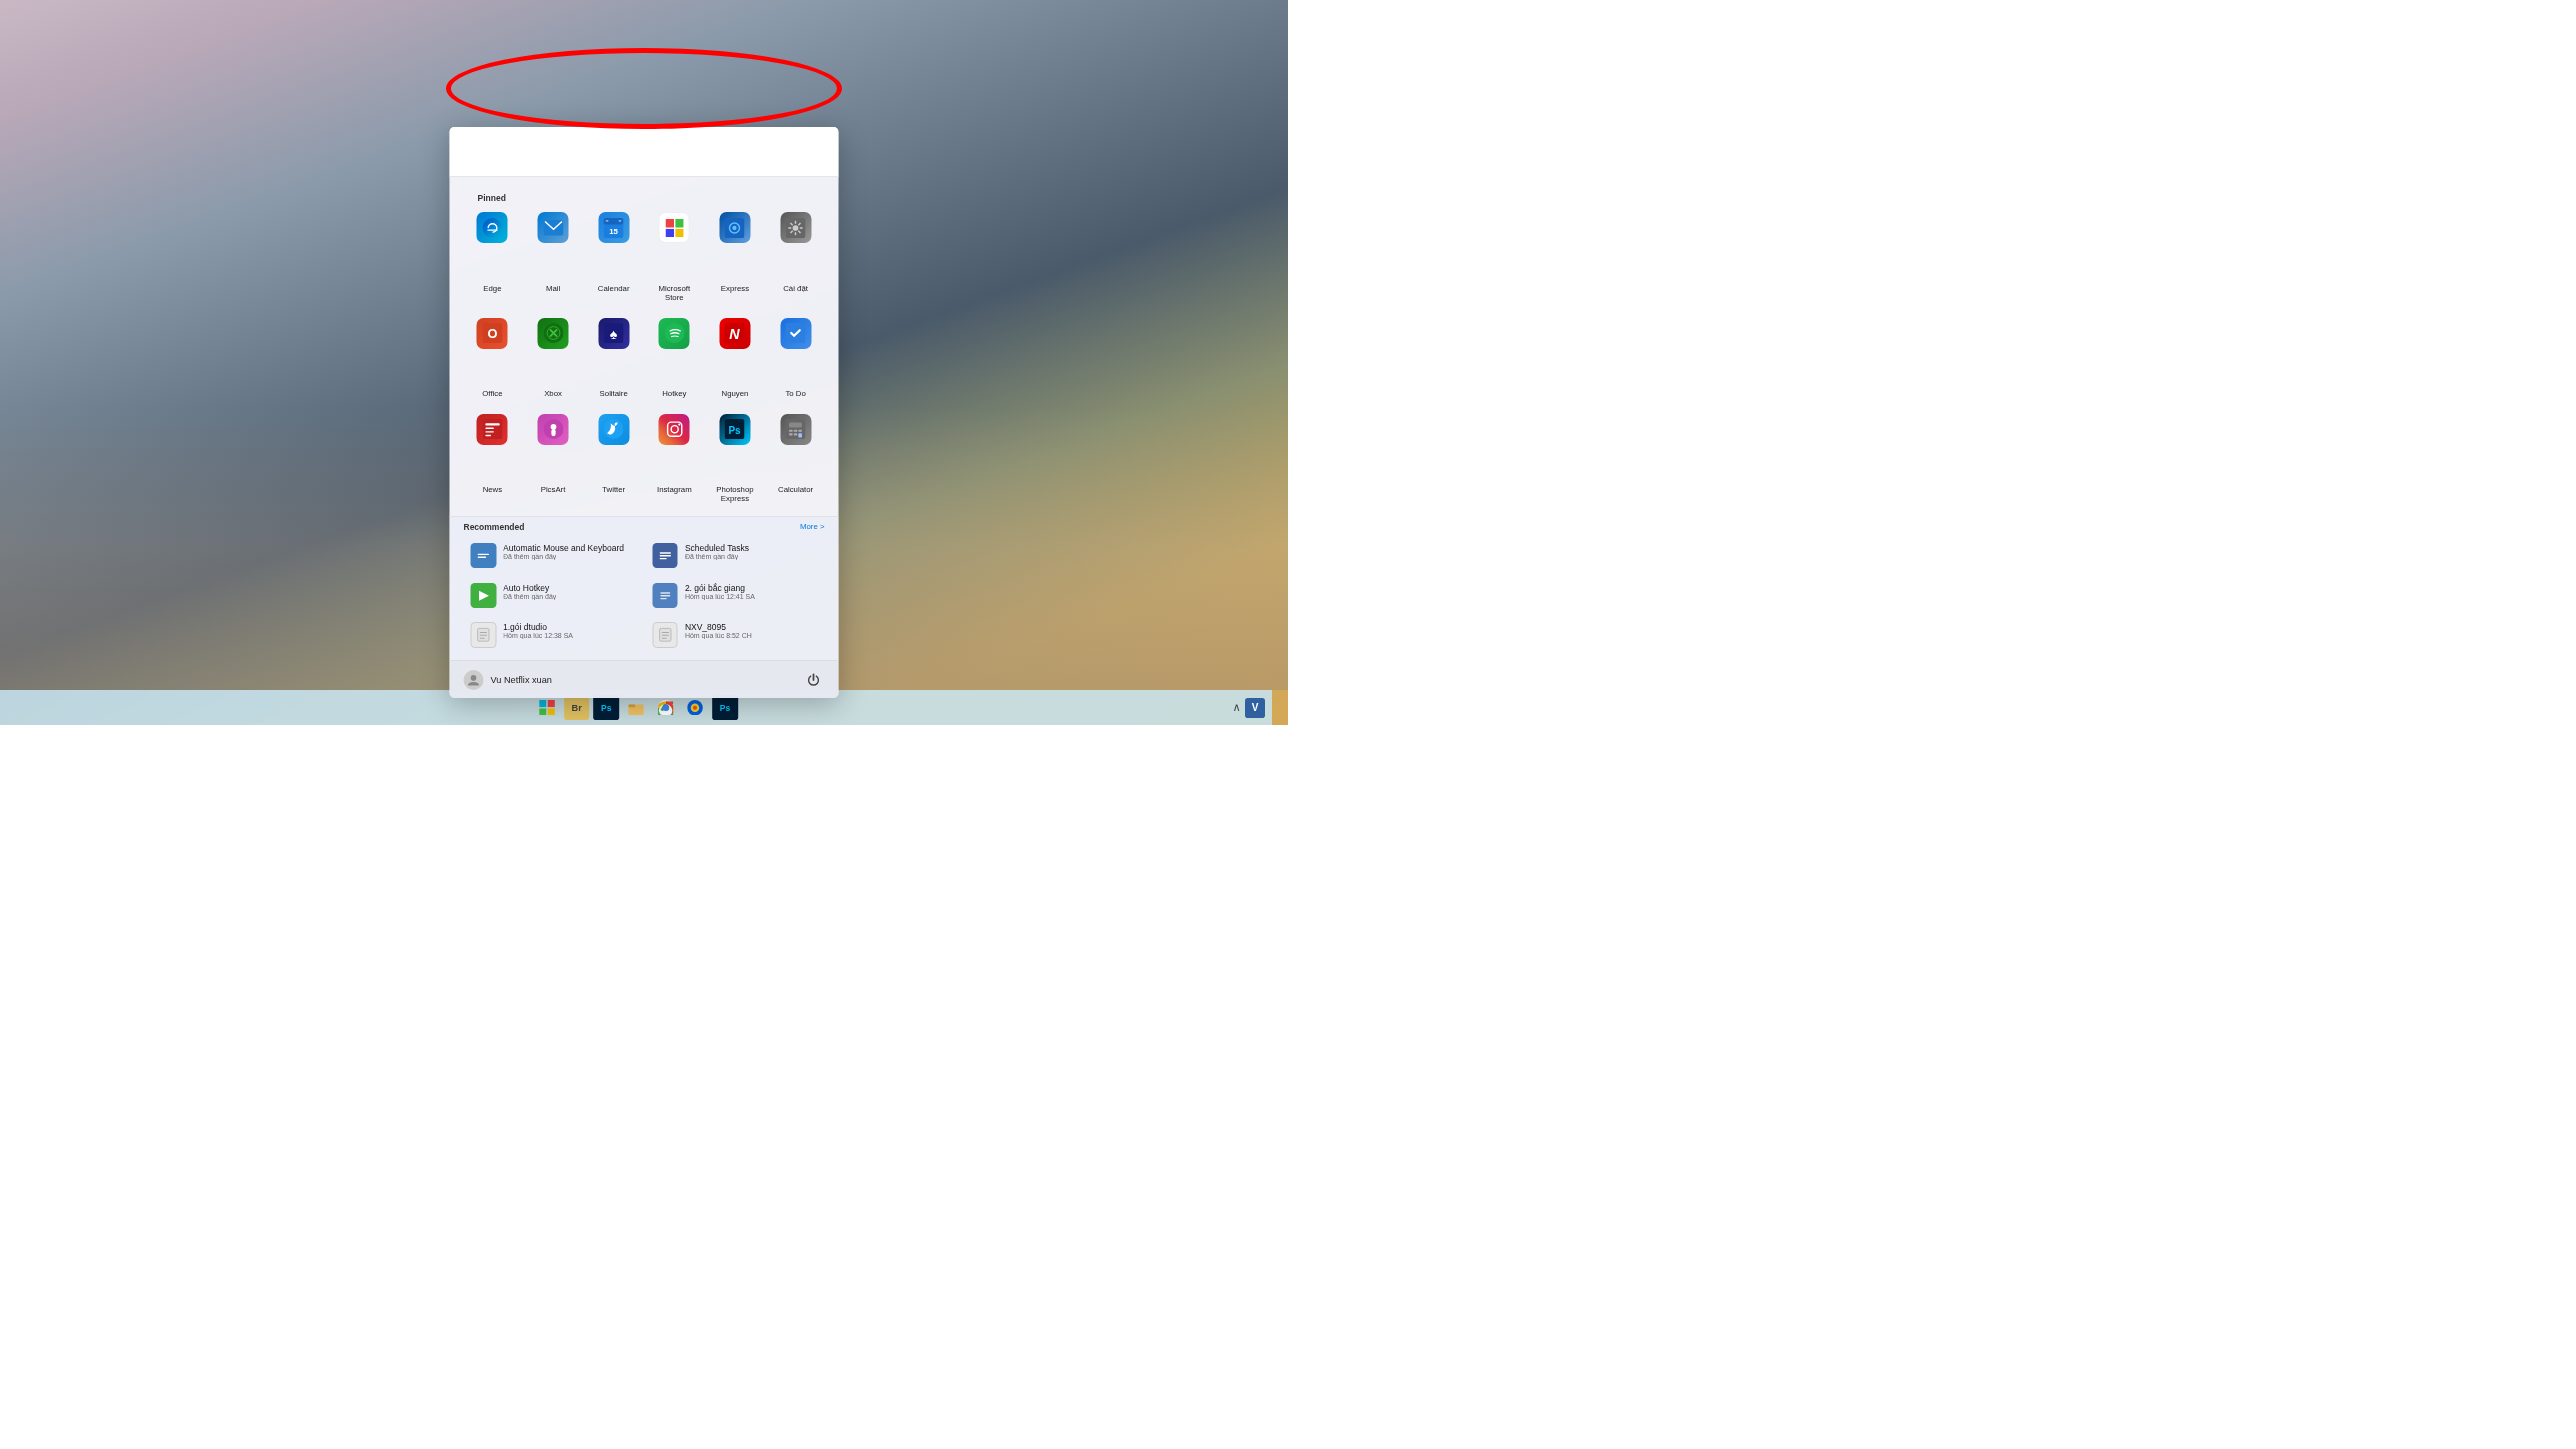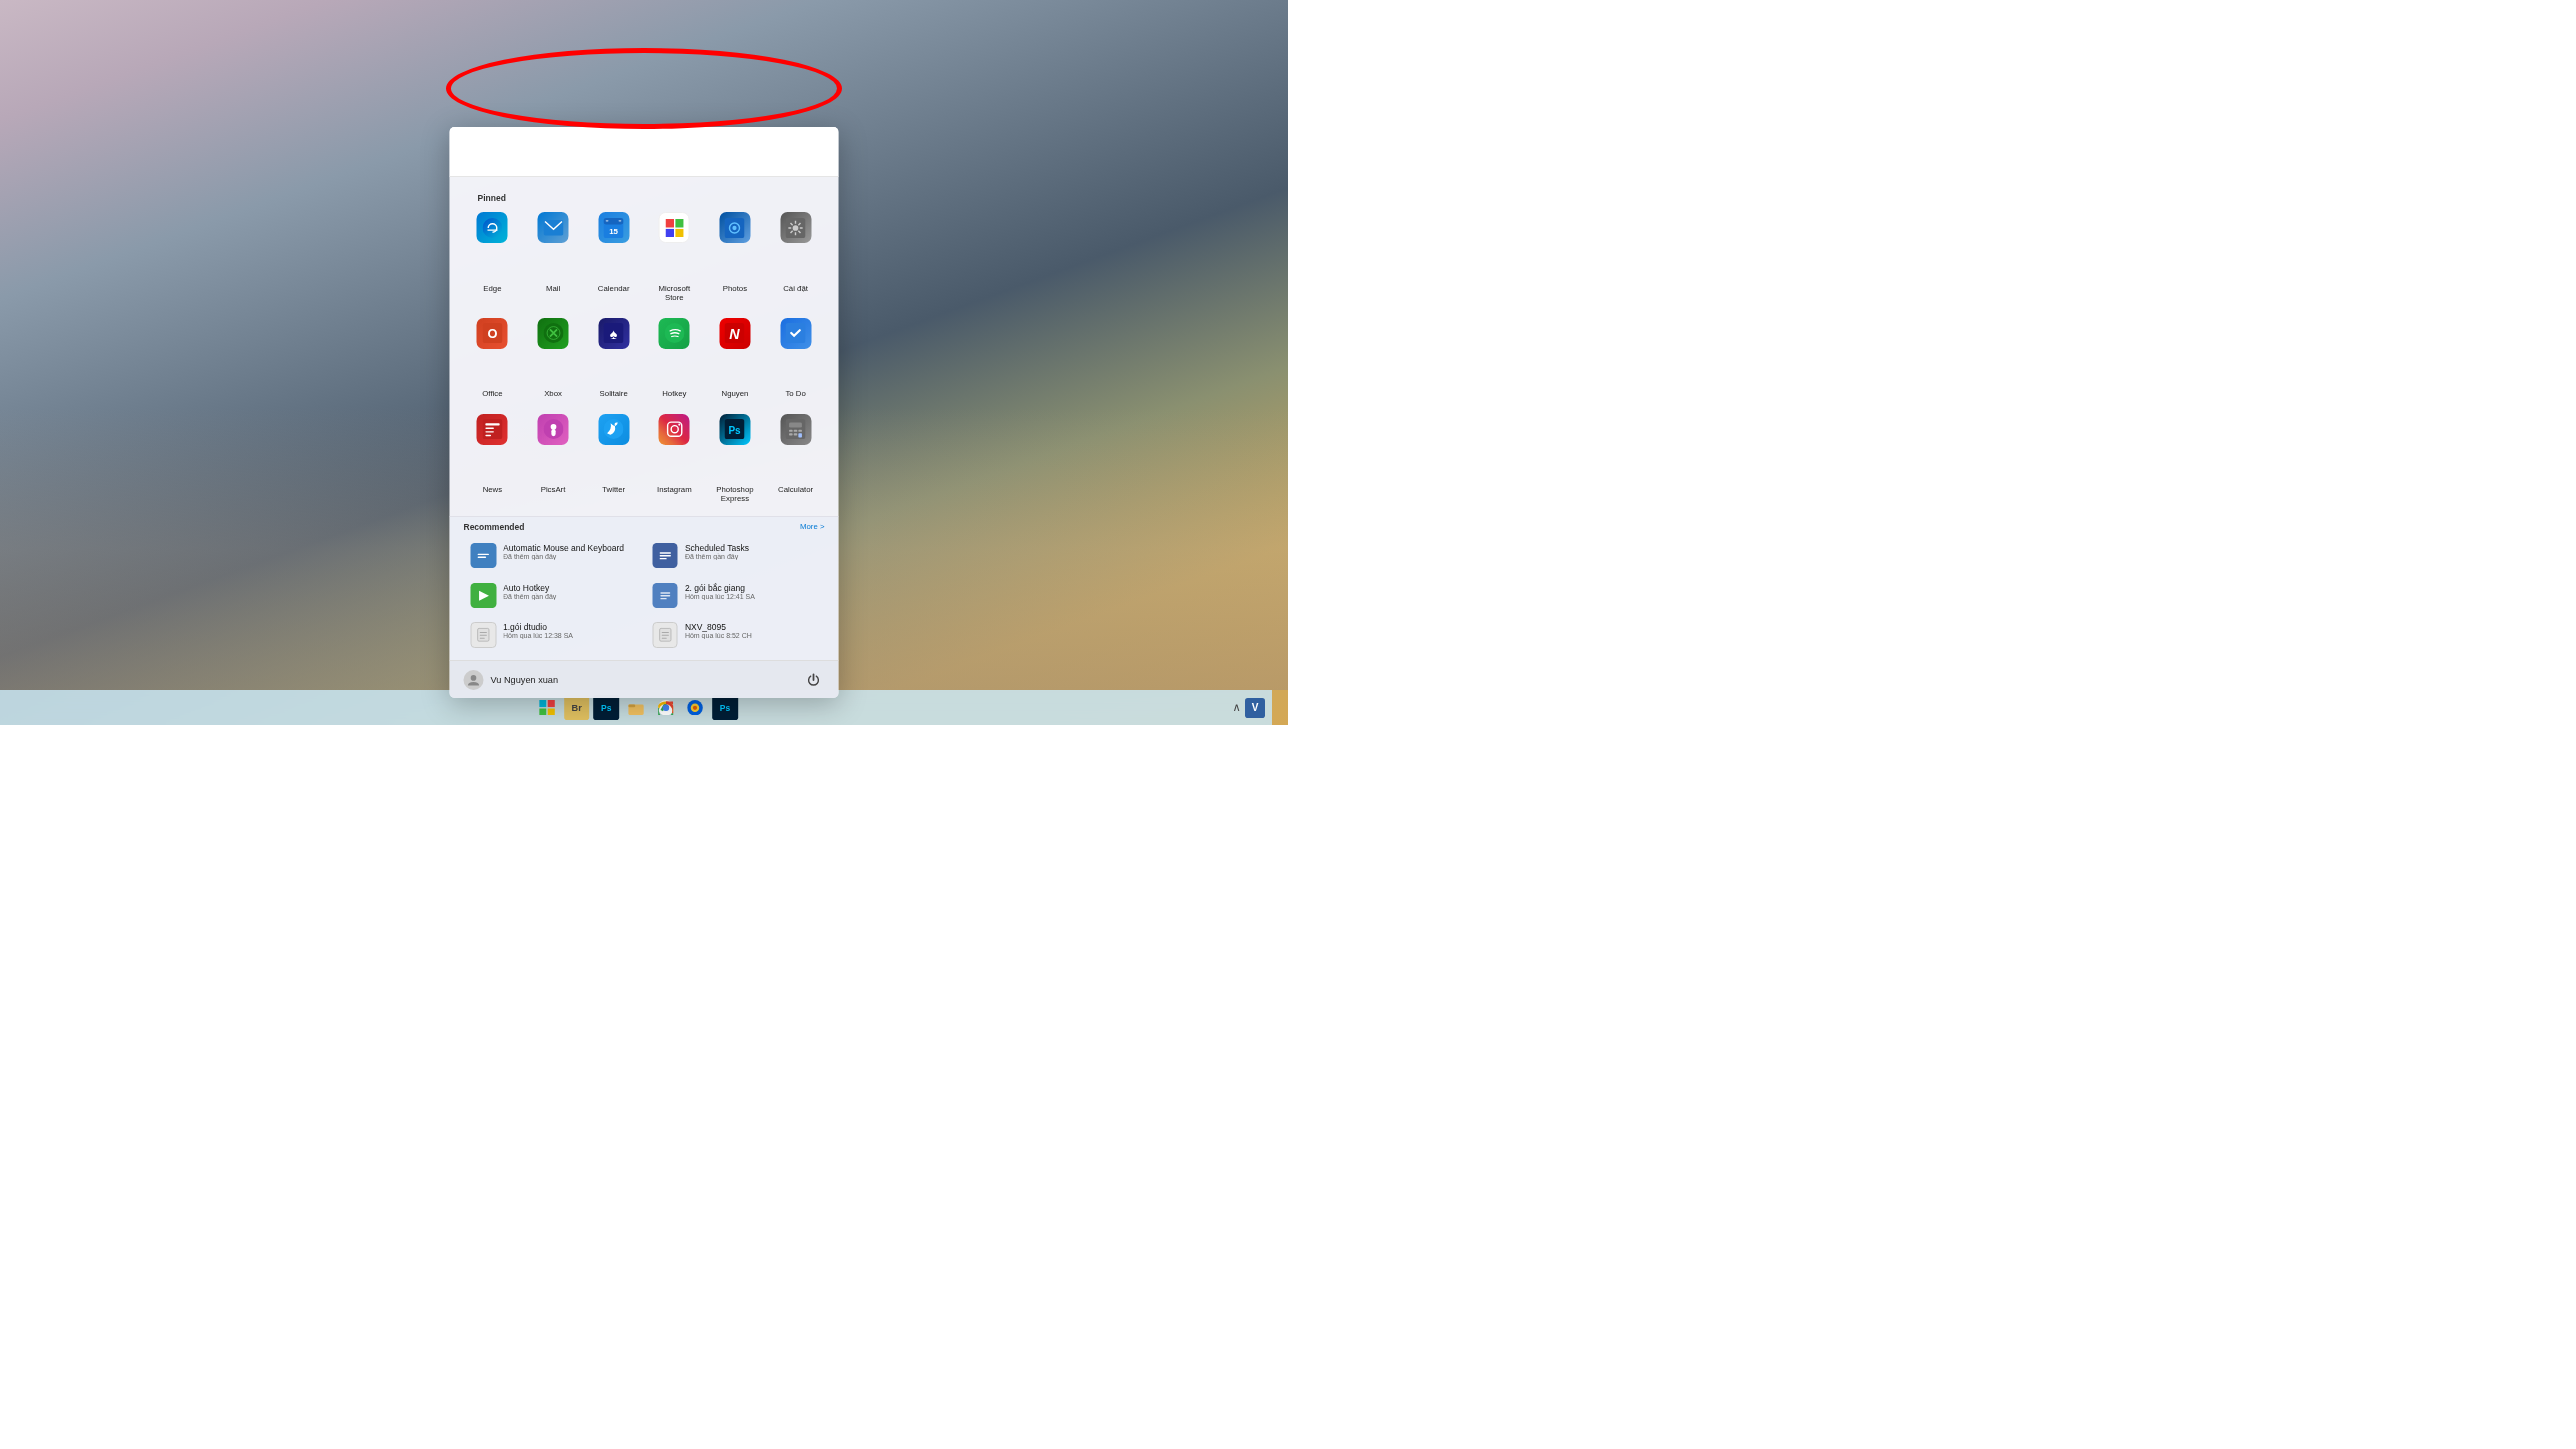--- a/index.html
+++ b/index.html
@@ -335,21 +335,21 @@
         </div>
 
         <div class="app-item">
           <div class="app-icon icon-photos">
             <svg width="20" height="20" viewBox="0 0 28 28">
                 <rect width="28" height="28" rx="4" fill="#1565c0"></rect>
                 <circle cx="14" cy="14" r="7" fill="none" stroke="#60c0ff" stroke-width="2"></circle>
                 <circle cx="14" cy="14" r="3" fill="#60c0ff"></circle>
               </svg>
           </div>
-          <span class="app-label">Photos</span>
+          <span class="app-label">Express</span>
         </div>
 
         <div class="app-item">
           <div class="app-icon icon-settings">
             <svg width="20" height="20" viewBox="0 0 28 28">
                 <rect width="28" height="28" rx="4" fill="#666"></rect>
                 <circle cx="14" cy="14" r="4" fill="#ccc"></circle>
                 <path d="M14 4v4M14 20v4M4 14h4M20 14h4M7 7l3 3M18 18l3 3M7 21l3-3M18 10l3-3" stroke="#ccc" stroke-width="2"></path>
               </svg>
           </div>
@@ -590,21 +590,21 @@
     </div>
 
     <div class="user-bar">
       <div class="user-info">
         <div class="user-avatar">
           <svg width="14" height="14" viewBox="0 0 20 20">
               <circle cx="10" cy="7" r="4" fill="#888"></circle>
               <path d="M2 18 Q2 13 10 13 Q18 13 18 18" fill="#888"></path>
             </svg>
         </div>
-        <span class="user-name">Vu Nguyen xuan</span>
+        <span class="user-name">Vu Netflix xuan</span>
       </div>
       <div class="power-btn">
         <svg width="14" height="14" viewBox="0 0 20 20">
             <path d="M10 2 L10 10" stroke="#444" stroke-width="2.5" stroke-linecap="round"></path>
             <path d="M6 4.5 A7 7 0 1 0 14 4.5" stroke="#444" stroke-width="2" fill="none" stroke-linecap="round"></path>
           </svg>
       </div>
     </div>
 
   </div>

